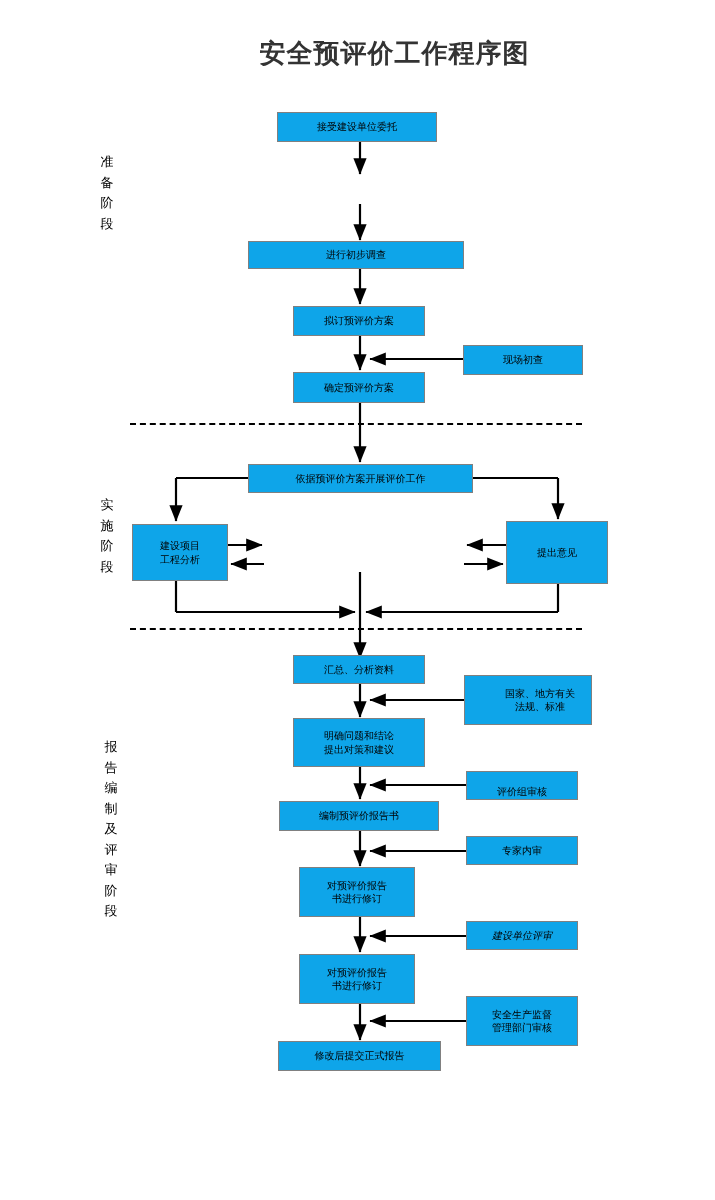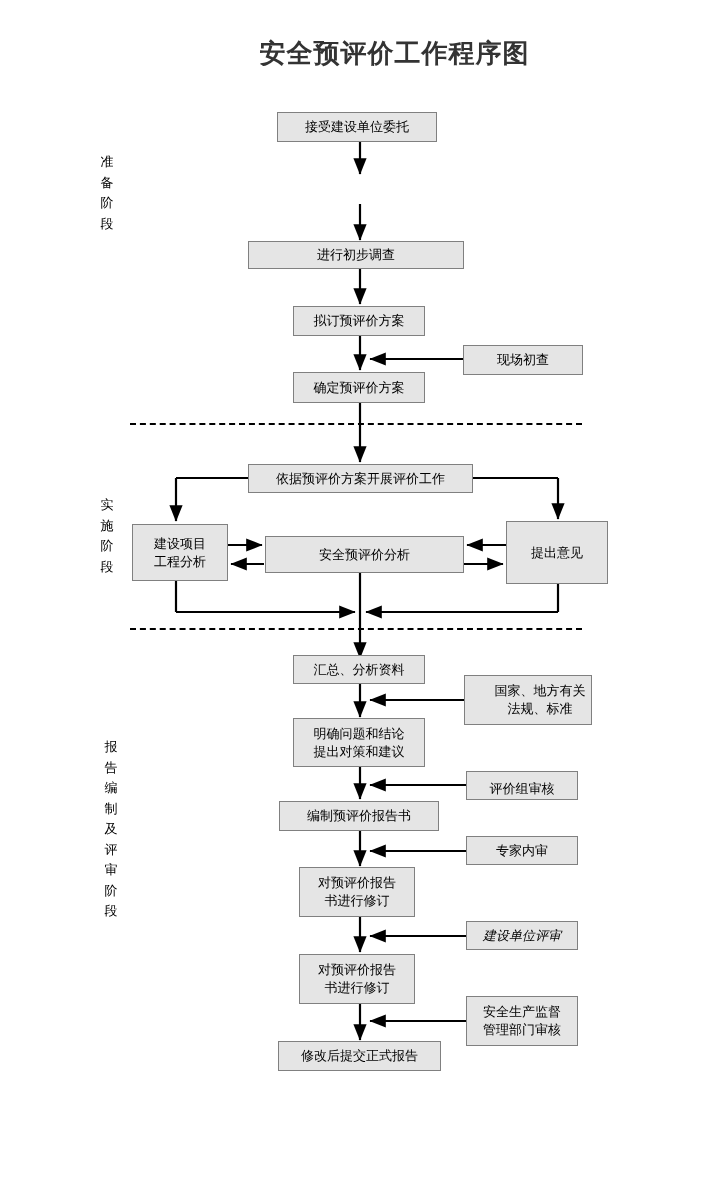--- a/index.html
+++ b/index.html
@@ -27,24 +27,24 @@
     font-size: 26px;
     font-weight: bold;
     color: #333333;
     letter-spacing: 1px;
     font-family: "DejaVu Sans", "Liberation Sans", sans-serif;
     margin-left: 37px;
   }
   .node {
     position: absolute;
     box-sizing: border-box;
-    background: #e5e5e5;
+    background: #0ea5e9;
     border: 1px solid #808080;
     color: #000000;
-    font-size: 13px;
+    font-size: 10px;
     line-height: 1.35;
     text-align: center;
     display: flex;
     align-items: center;
     justify-content: center;
     padding: 1px 4px;
     font-family: "DejaVu Sans", "Liberation Sans", sans-serif;
   }
   .node span {
     display: block;
@@ -199,23 +199,20 @@
     <span>依据预评价方案开展评价工作</span>
   </div>
 
   <div class="node" style="left:132px; top:524px; width:96px; height:57px;">
     <span>
       <span>建设项目</span>
       <span>工程分析</span>
     </span>
   </div>
 
-  <div class="node" style="left:265px; top:536px; width:199px; height:37px;">
-    <span>安全预评价分析</span>
-  </div>
 
   <div class="node" style="left:506px; top:521px; width:102px; height:63px;">
     <span>提出意见</span>
   </div>
 
   <div class="node" style="left:293px; top:655px; width:132px; height:29px;justify-content:flex-end;">
     <span>汇总、分析资料</span>
   </div>
 
   <div class="node" style="left:464px; top:675px; width:128px; height:50px;padding-left:28px;">

